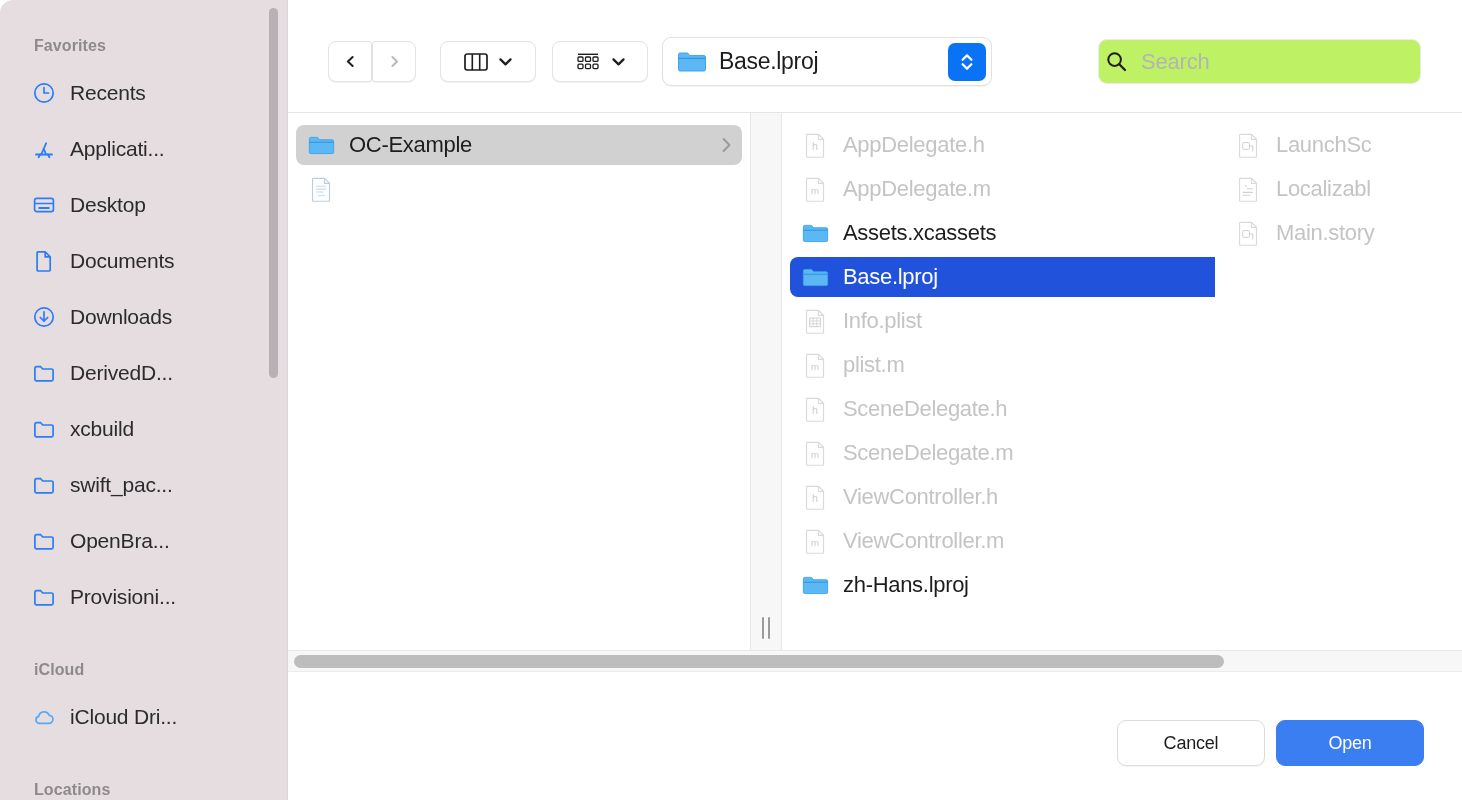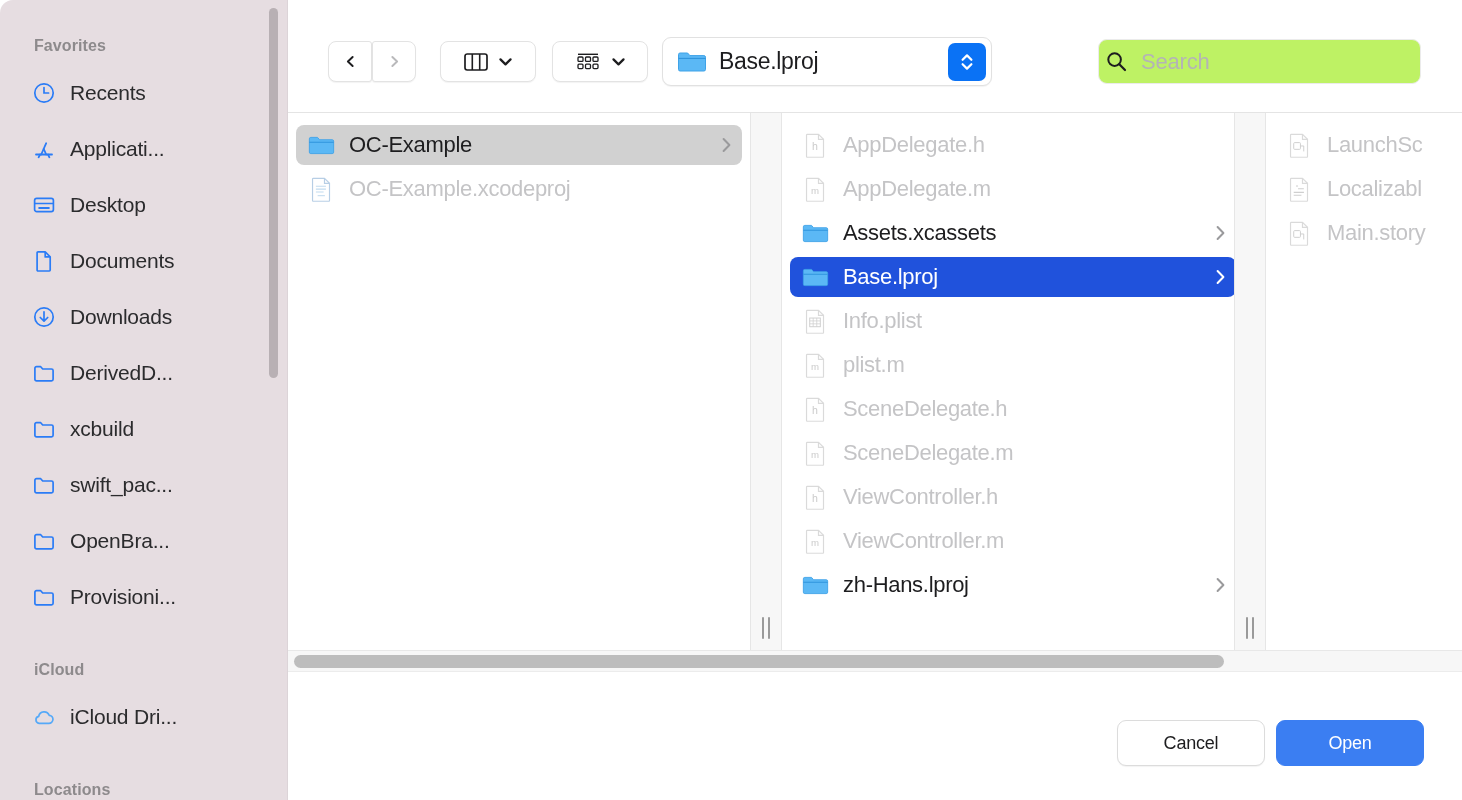--- a/index.html
+++ b/index.html
@@ -100,21 +100,21 @@
   #search-input::placeholder { color:#b4b4b6; }
 
   
   .browser {
     position:absolute; left:288px; top:112px; width:1174px; height:538px;
     background:#ffffff; border-top:1px solid #e4e4e4;
   }
   .column { position:absolute; top:0; height:538px; background:#fff; overflow:hidden; }
   #col1 { left:0;   width:462px; }
   #col2 { left:494px; width:462px; }
-  #col3 { left:978px; width:196px; }
+  #col3 { left:927px; width:196px; }
 
   .col-gutter { position:absolute; top:0; height:538px; background:#f7f7f7; }
   #gutter1 { left:462px; width:32px; border-left:1px solid #e6e6e6; border-right:1px solid #e6e6e6; }
   #gutter2 { left:946px; width:32px; border-left:1px solid #e6e6e6; border-right:1px solid #e6e6e6; }
 
   .grip { position:absolute; bottom:12px; left:50%; transform:translateX(-50%);
           width:12px; height:22px; }
   .grip span { position:absolute; top:0; width:2px; height:22px; background:#9a9a9a; border-radius:1px; }
   .grip span:nth-child(1){ left:2px; }
   .grip span:nth-child(2){ left:8px; }
@@ -342,21 +342,20 @@
         </svg>
       </div>
 
       <div class="row dim" style="top:56px">
         <svg class="ficon dimmed" viewBox="0 0 24 28">
           <path d="M3.5 2.4h11.6l5.2 5.2v17.8a.8.8 0 0 1-.8.8H3.5a.8.8 0 0 1-.8-.8V3.2a.8.8 0 0 1 .8-.8z" fill="#ffffff" stroke="#3b7ab8" stroke-width="1.2"></path>
           <path d="M15.1 2.4v5.2h5.2" fill="none" stroke="#3b7ab8" stroke-width="1.2"></path>
           <path d="M6.2 10.6h10.4M6.2 13.6h10.4M6.2 16.6h8" stroke="#5a9fd4" stroke-width="1.1" fill="none"></path>
           <path d="M8 20.4h7.5" stroke="#5a9fd4" stroke-width="1.1" fill="none"></path>
         </svg>
-        <span class="row-name">OC-Example.xcodeproj</span>
       </div>
     </div>
 
     <div class="col-gutter" id="gutter1">
       <div class="grip">
           <span></span>
           <span></span>
         </div>
     </div>
 

